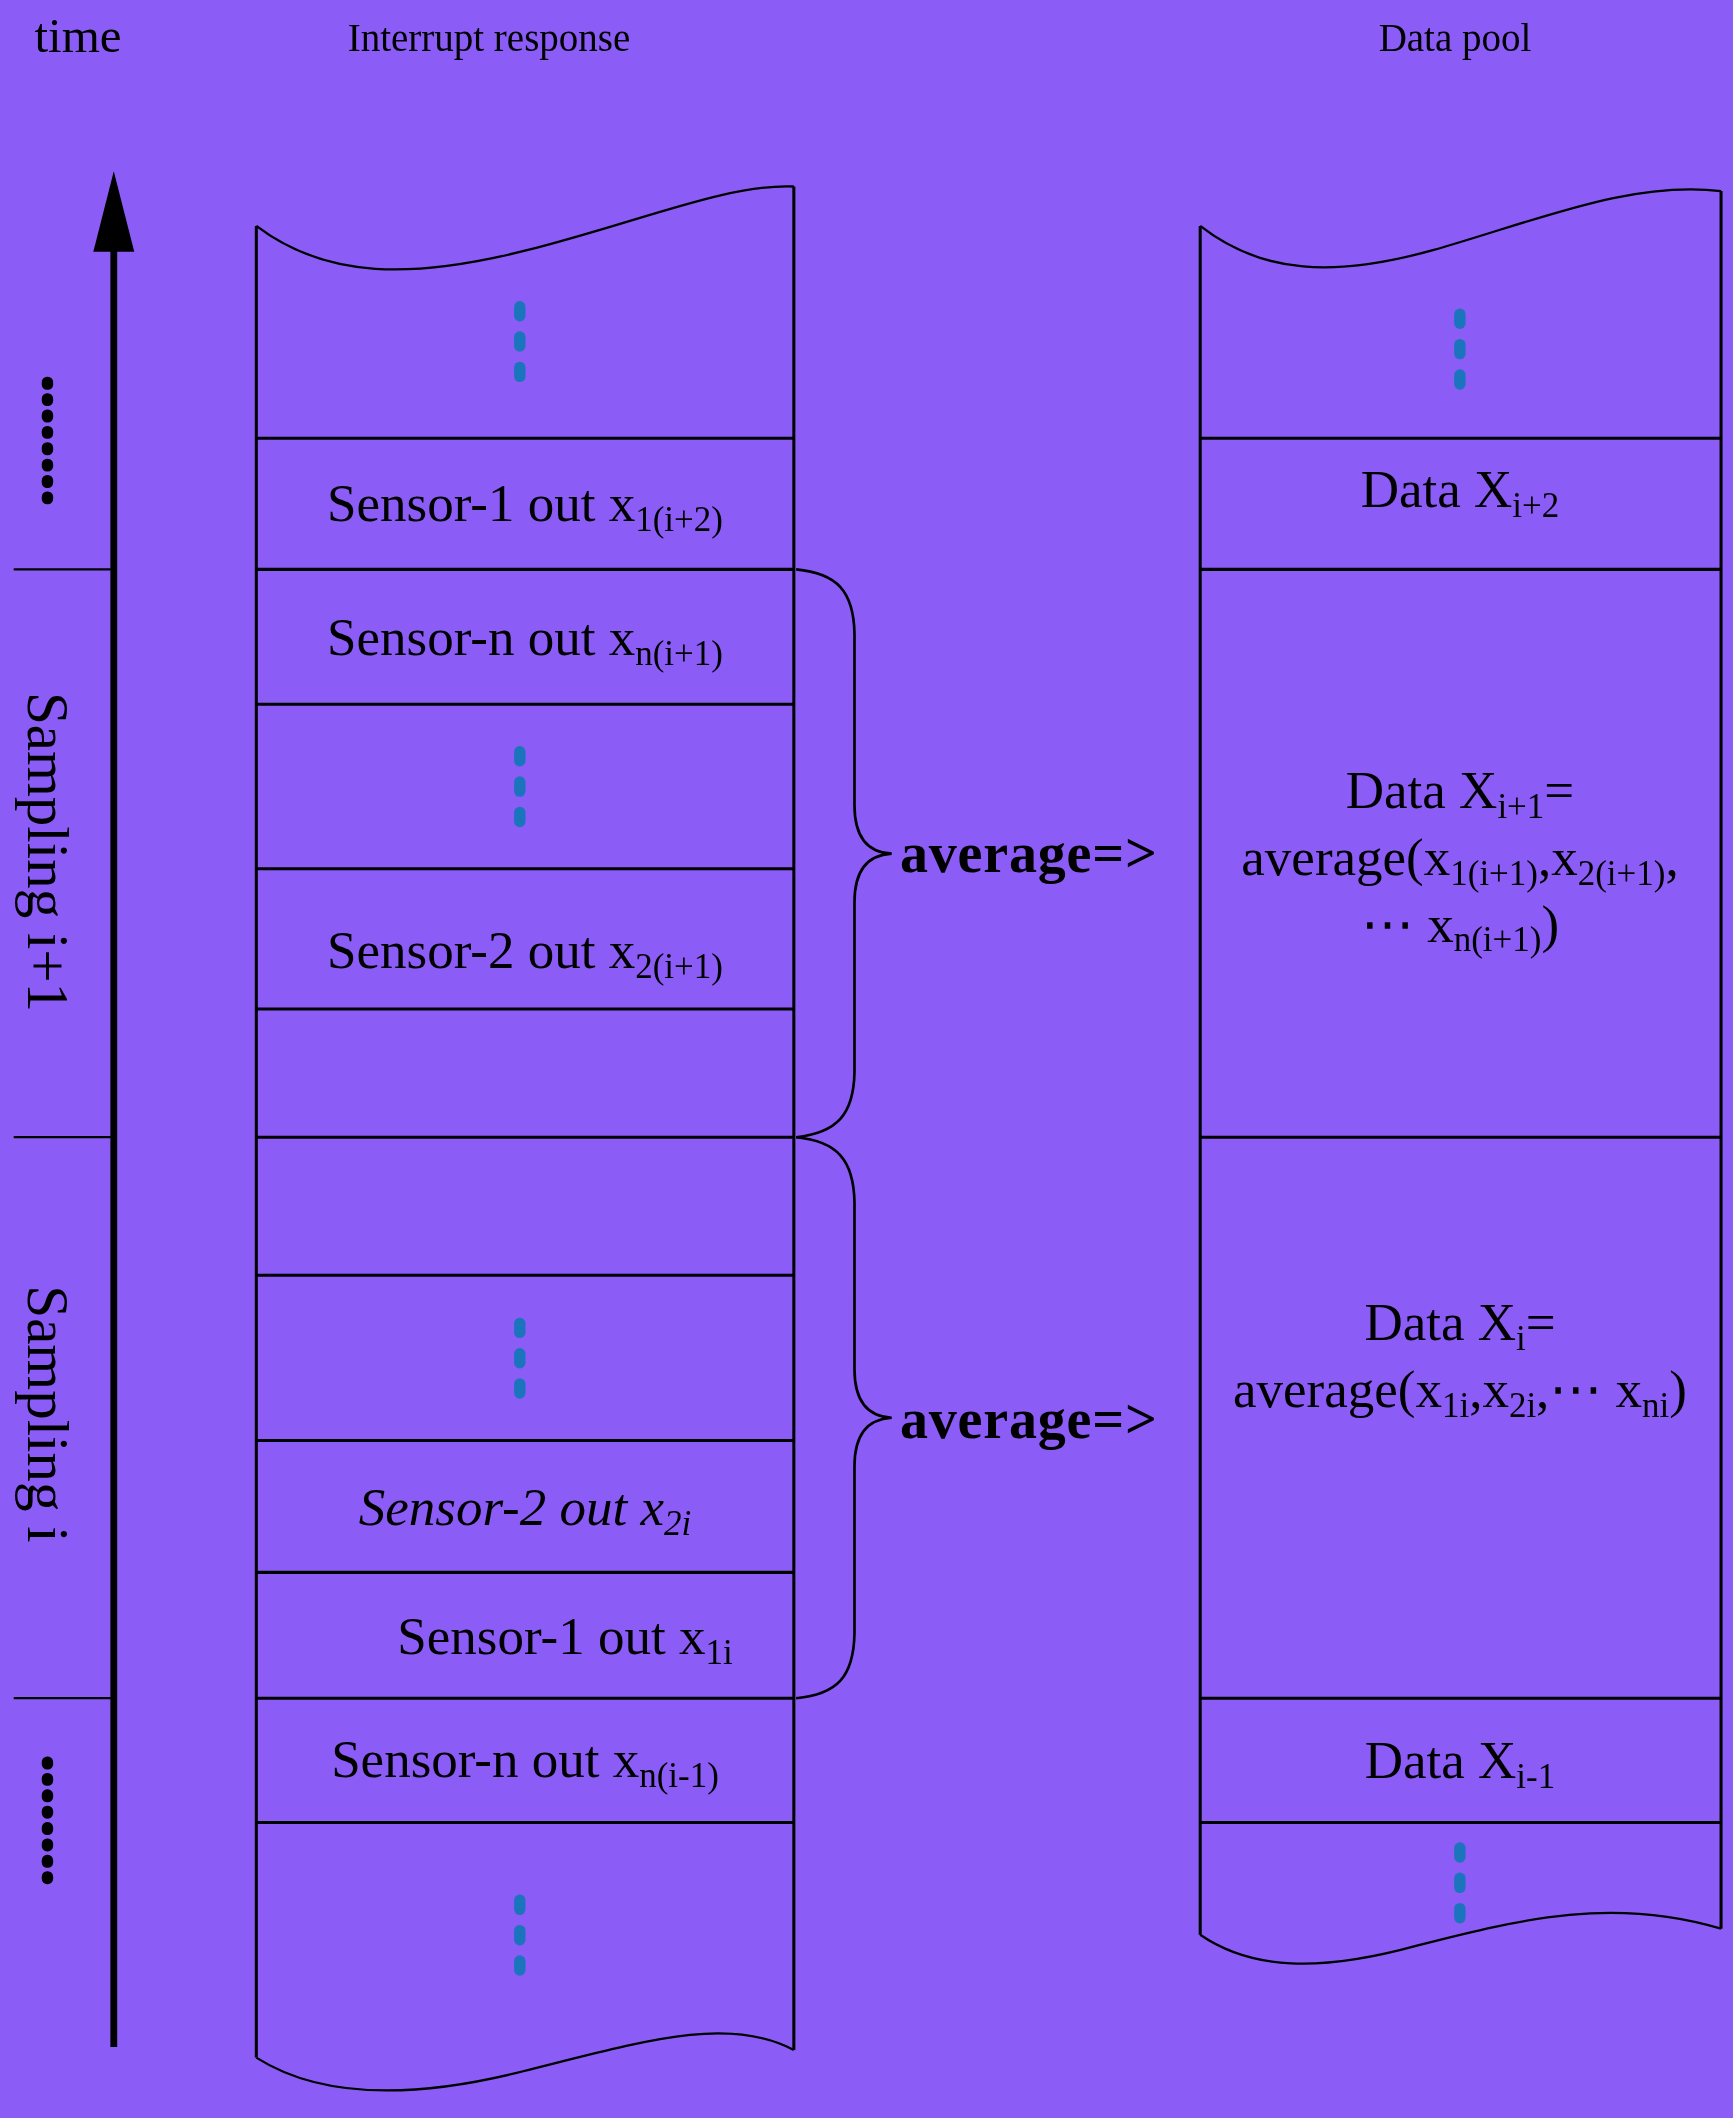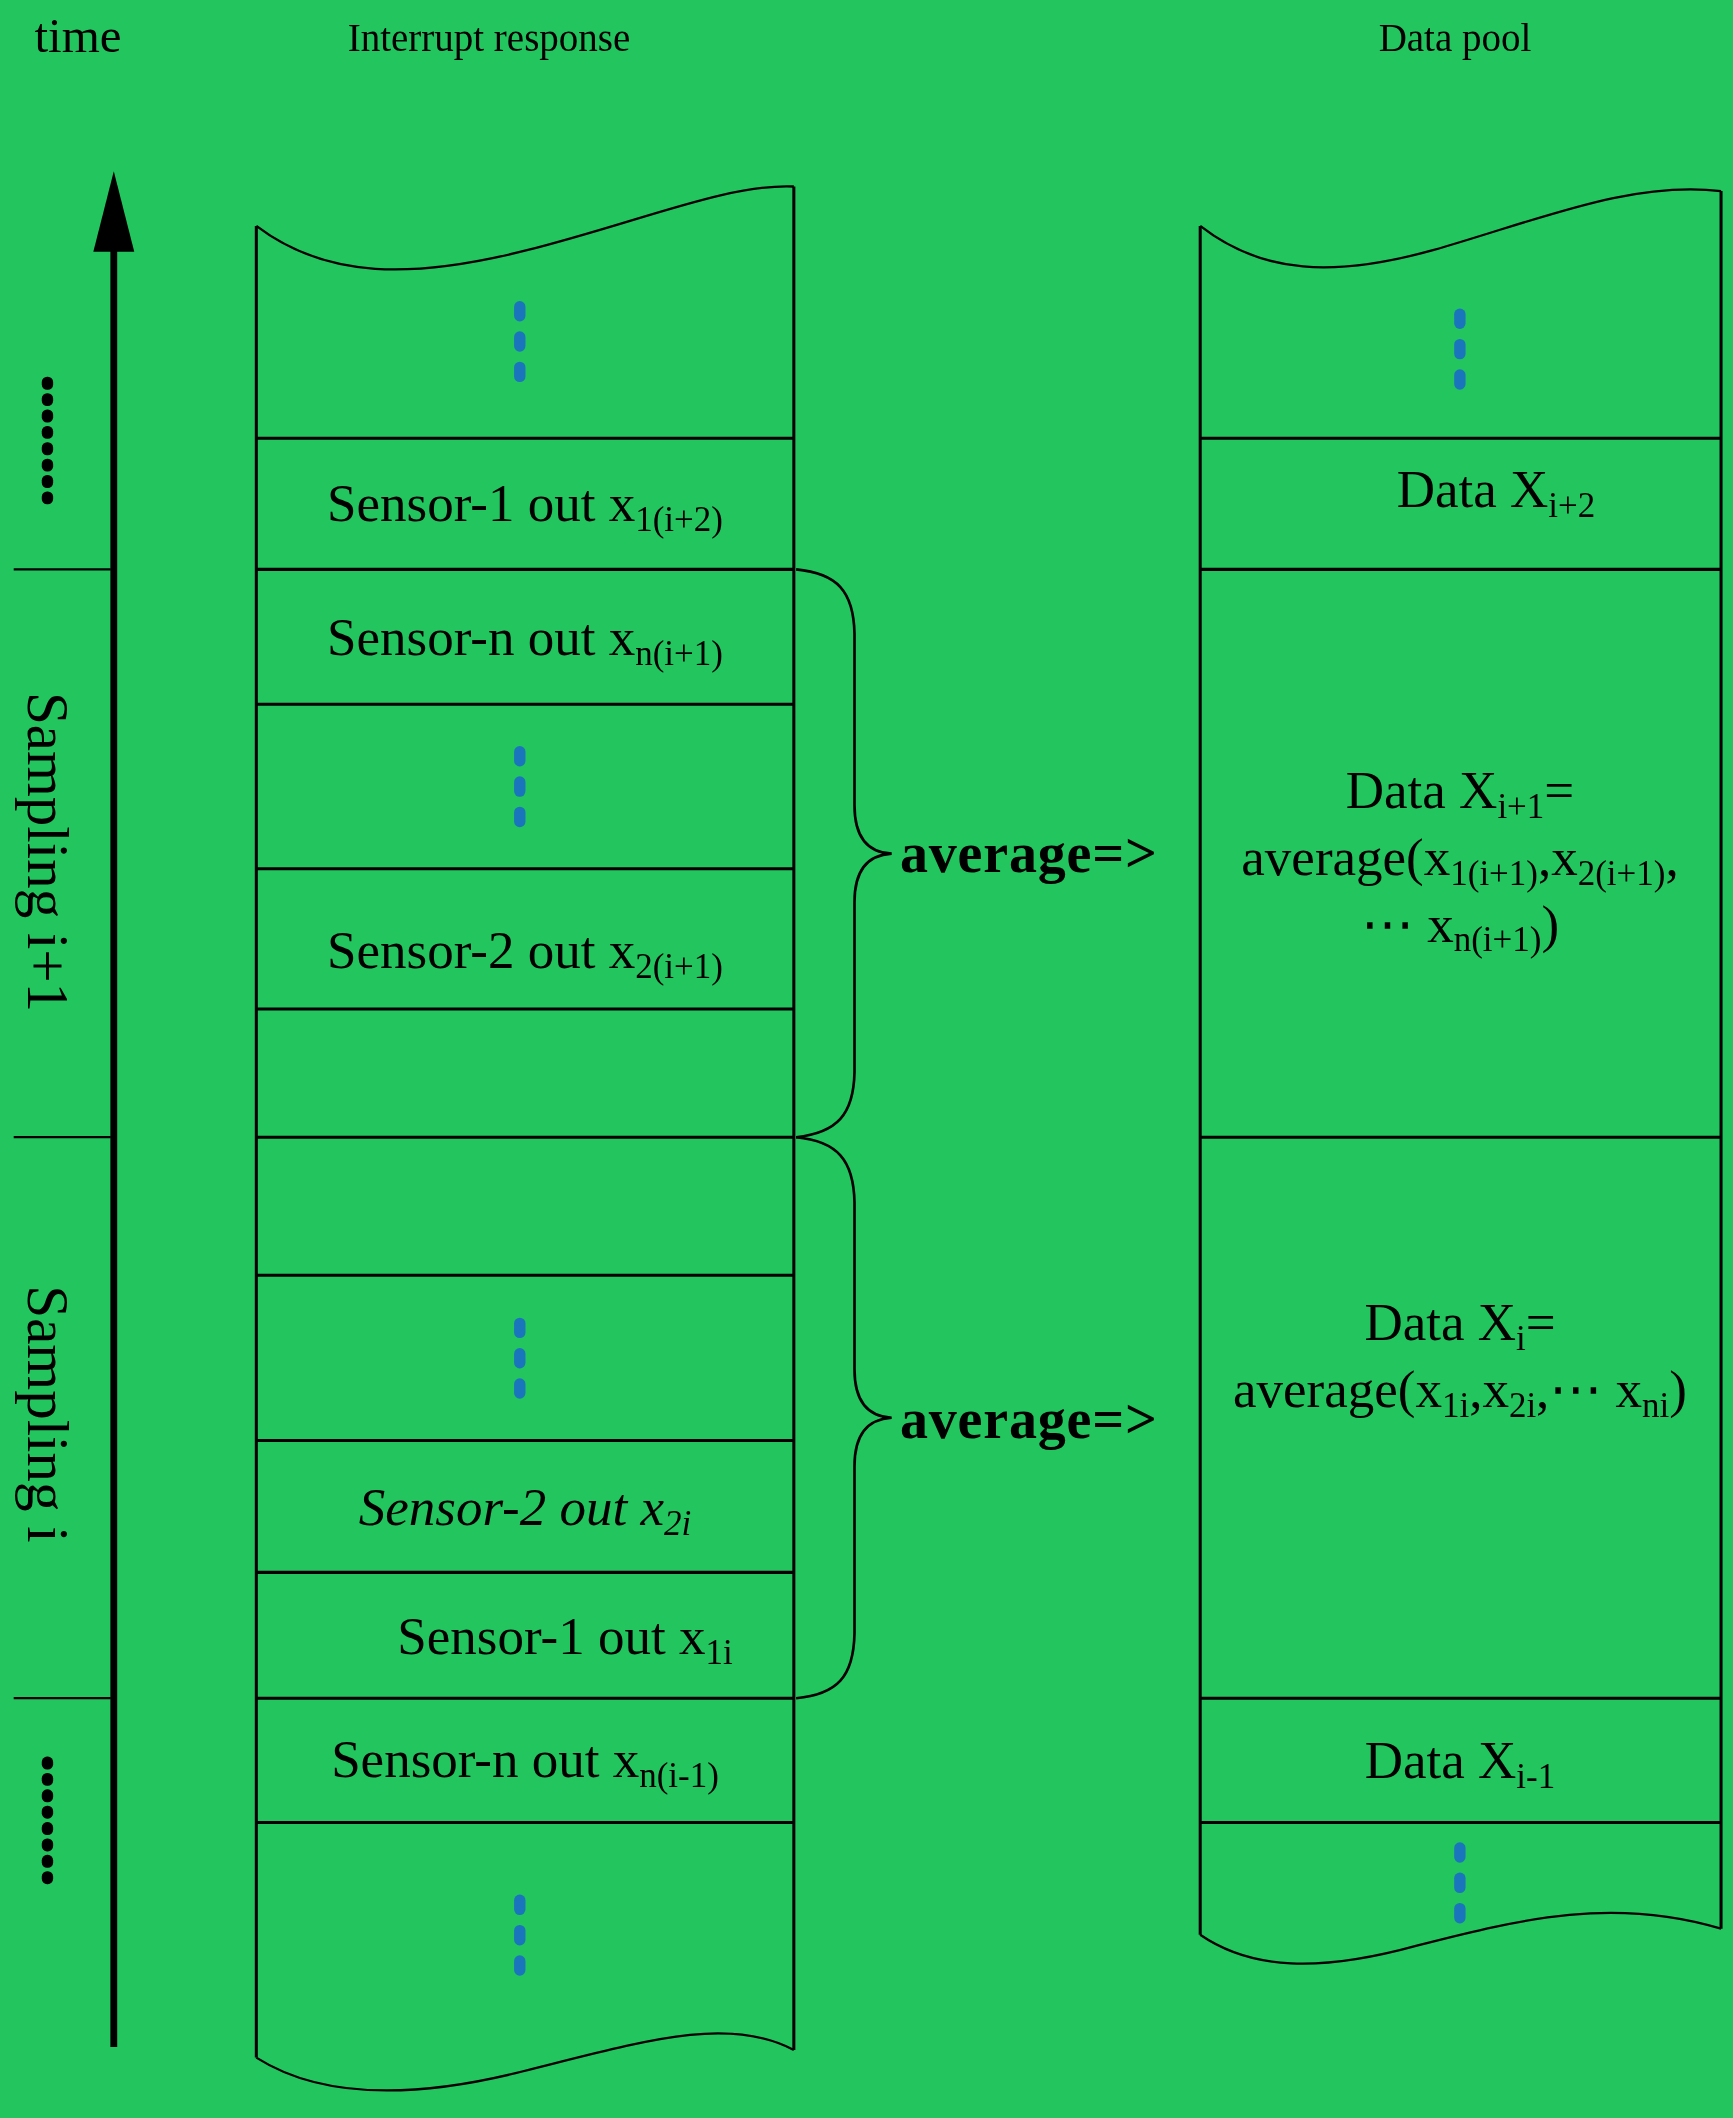--- a/index.html
+++ b/index.html
@@ -1,20 +1,20 @@
 <!DOCTYPE html>
 <html style="font-size:12px"><head>
 <meta charset="utf-8">
 <style>
   html,body{margin:0;padding:0;background:#ffffff;}
   .canvas{
     position:relative;
     width:1734px;
     height:2119px;
-    background:#22c55e;
+    background:#8b5cf6;
     font-family:"Liberation Serif","DejaVu Serif",serif;
     color:#000;
     overflow:hidden;
   }
   .layer{position:absolute;left:0;top:0;}
   .txt{
     position:absolute;
     transform:translate(-50%,-50%);
     white-space:nowrap;
     font-size:53px;
@@ -180,21 +180,21 @@
   <div class="txt" style="left:525px;top:1636px;margin-left:40px;">
     <span>Sensor-1 out x</span><sub>1i</sub>
   </div>
   <div class="txt" style="left:525px;top:1759px;">
     <span>Sensor-n out x</span><sub>n(i-1)</sub>
   </div>
 
   <div class="avg" style="left:900px;top:853px;">average=&gt;</div>
   <div class="avg" style="left:900px;top:1419px;">average=&gt;</div>
 
-  <div class="txt" style="left:1460px;top:489px;margin-left:36px;">Data X<sub>i+2</sub></div>
+  <div class="txt" style="left:1460px;top:489px;">Data X<sub>i+2</sub></div>
 
   <div class="txt pool-block" style="left:1460px;top:857px;">
     <div>Data X<sub>i+1</sub>=</div>
     <div>average(x<sub>1(i+1)</sub>,x<sub>2(i+1)</sub>,</div>
     <div>⋯ x<sub>n(i+1)</sub>)</div>
   </div>
 
   <div class="txt pool-block" style="left:1460px;top:1356px;">
     <div>Data X<sub>i</sub>=</div>
     <div>average(x<sub>1i</sub>,x<sub>2i</sub>,⋯ x<sub>ni</sub>)</div>

